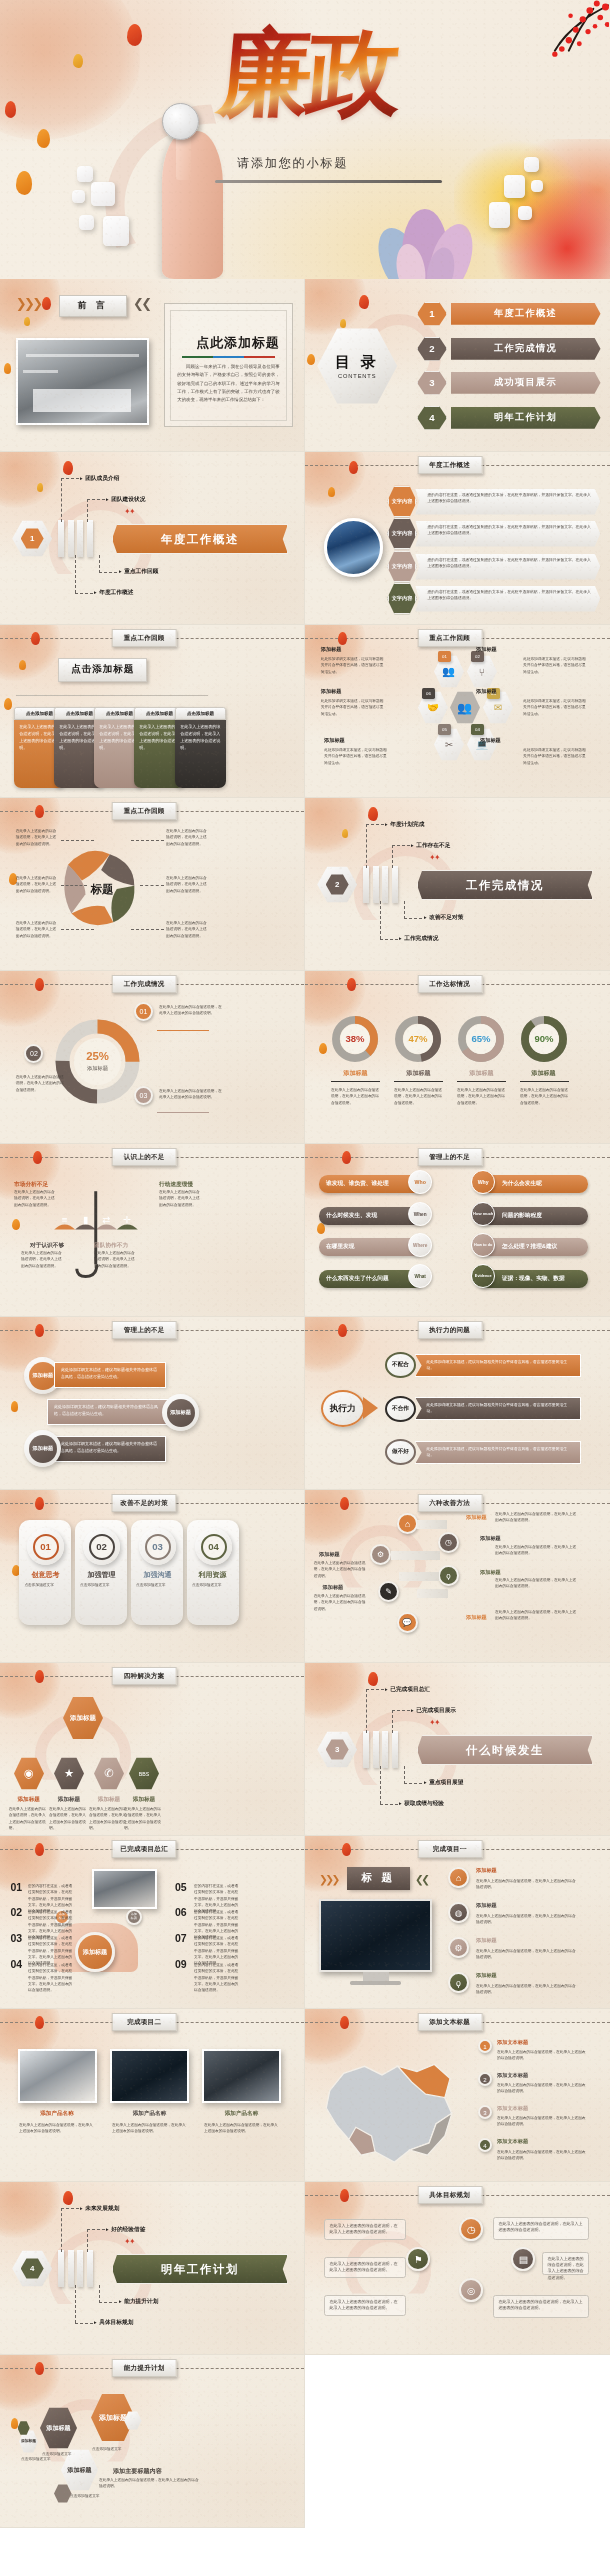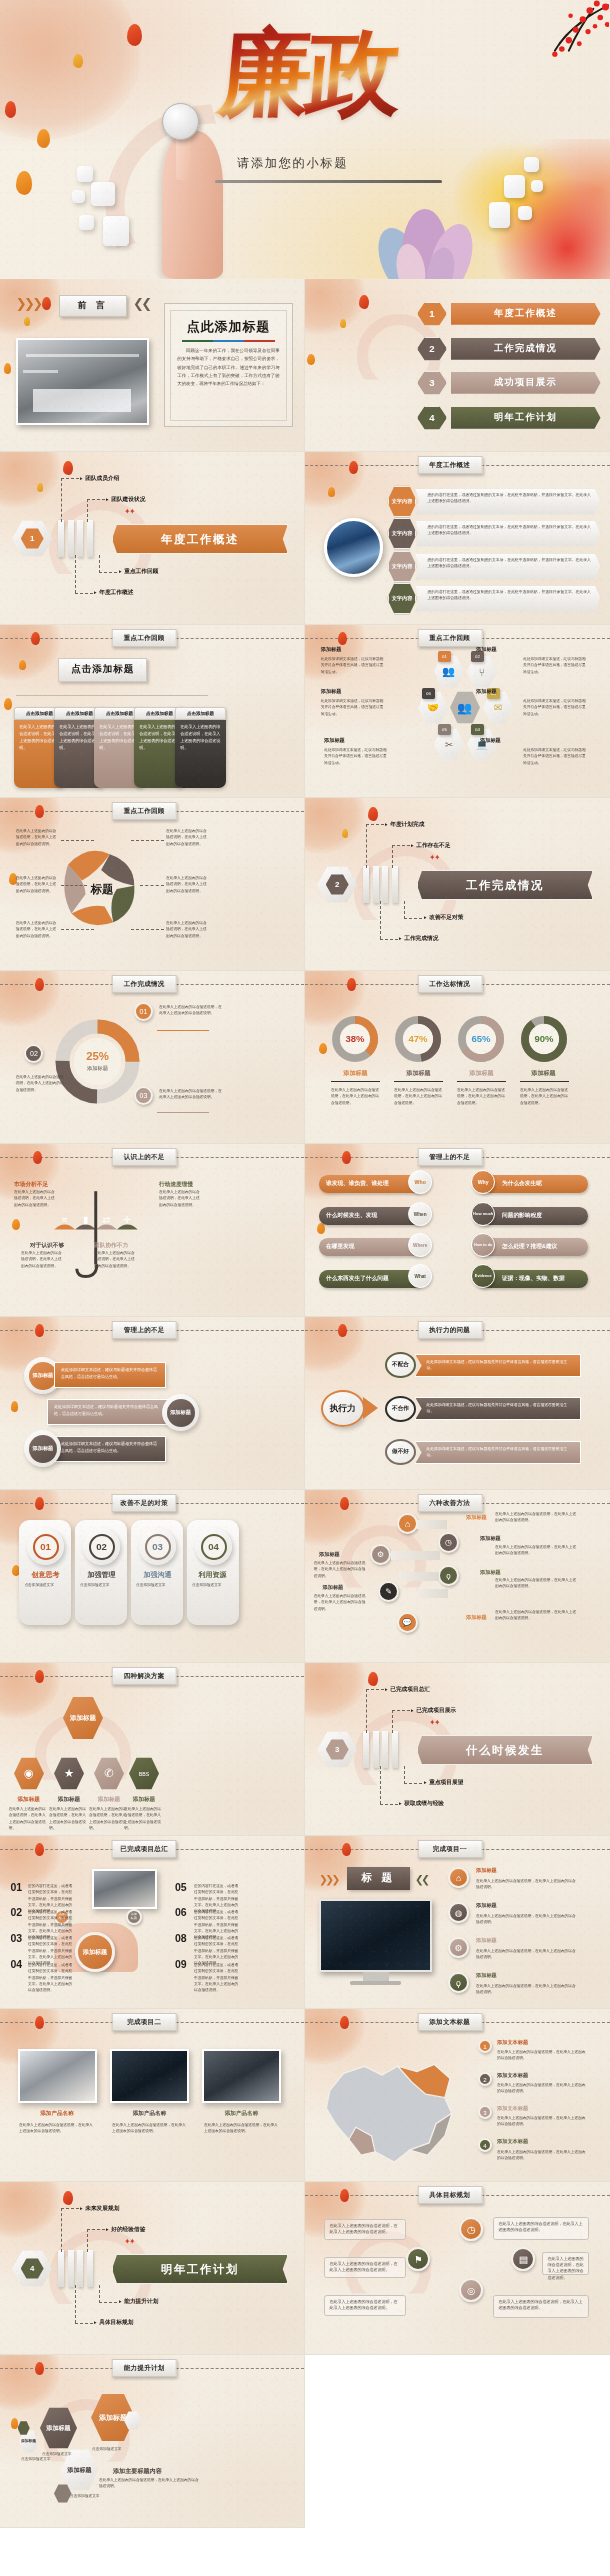--- a/index.html
+++ b/index.html
@@ -109,21 +109,21 @@
     box-shadow:1.7px 1.7px 2.6px rgba(0,0,0,.22); font-size:8.7px; font-weight:bold; letter-spacing:3.5px; color:#262320; }
   .chev{ position:absolute; top:15.7px; font-size:13px; font-weight:bold; line-height:17.5px; letter-spacing:-2.6px; }
   .pf-photo{ position:absolute; left:15.7px; top:59px; width:133px; height:87px;
     background:linear-gradient(160deg,#cfd2d4 0%,#9ea3a7 28%,#6f7478 55%,#b9bdc0 82%,#86898c 100%);
     border:2.6px solid #fff; box-shadow:1.7px 2.6px 5.2px rgba(0,0,0,.28); }
   .pf-photo i{ position:absolute; background:rgba(255,255,255,.55); display:block; }
   .pf-box{ position:absolute; left:164px; top:24.4px; width:129px; height:124px;
     border:0.9px solid #c6c1b7; background:rgba(255,255,255,.30); padding:5.2px; }
   .pf-box .inner{ border:0.9px solid #d8d3c9; width:100%; height:100%; padding:7px 6.1px; }
   .pf-h{ font-family:"Liberation Serif","DejaVu Serif",serif; font-size:13px; font-weight:bold;
-    color:#1e1b19; text-align:center; letter-spacing:0.9px; }
+    color:#1e1b19; text-align:right; letter-spacing:0.9px;margin-top:16px; }
   .pf-seg{ display:flex; margin:4.4px 5.2px 5.2px; height:2.2px; }
   .pf-seg i{ flex:1; } 
   .pf-p{ font-size:4.4px; line-height:1.85; color:#4a443e; text-align:justify; text-indent:8.7px; }
 
   
   .hexbtn{ position:absolute; left:12.2px; top:47px; width:80px; height:80px;
     background:linear-gradient(150deg,#ffffff,#ebe9e5 60%,#d7d4cf);
     clip-path:polygon(25% 3%,75% 3%,100% 50%,75% 97%,25% 97%,0 50%);
     box-shadow:2.6px 3.5px 6.1px rgba(0,0,0,.22);
     display:flex; flex-direction:column; align-items:center; justify-content:center; }
@@ -305,20 +305,24 @@
         </div>
       </div>
     </div>
 
     <div class="slide half">
       <div class="blob"></div>
       <div class="ring" style="left:52px;top:35px;width:84px;height:84px;"></div>
       <div class="leaf lf-red" style="left:54px;top:15.7px;width:9.6px;height:14px;"></div>
       <div class="leaf lf-yel" style="left:35px;top:40px;width:6.1px;height:8.7px;"></div>
       <div class="leaf lf-org" style="left:1.7px;top:75px;width:7.9px;height:11.3px;"></div>
+      <div class="hexbtn">
+        <b>目 录</b>
+        <s>CONTENTS</s>
+      </div>
       <div class="tocrow" style="top:23px">
         <div class="tocnum" style="background:#d9813f">1</div>
         <div class="tocbar" style="background:linear-gradient(180deg,#e0905a,#cf7331)">年度工作概述</div>
       </div>
       <div class="tocrow" style="top:58px">
         <div class="tocnum" style="background:#6d5f58">2</div>
         <div class="tocbar" style="background:linear-gradient(180deg,#7d6e66,#60524b)">工作完成情况</div>
       </div>
       <div class="tocrow" style="top:92px">
         <div class="tocnum" style="background:#b69d92">3</div>
@@ -790,21 +794,21 @@
       <div style="position:absolute;left:54px;top:87px;width:84px;height:49px;background:linear-gradient(120deg,#f4d4c2,#e7b79c);border-radius:26px 26px 7px 7px;"></div>
       <div style="position:absolute;left:75px;top:96px;width:40px;height:40px;border-radius:50%;background:linear-gradient(150deg,#e09055,#c7702e);border:3.5px solid #f4f1ec;box-shadow:1.7px 2.6px 4.4px rgba(0,0,0,.25);display:flex;align-items:center;justify-content:center;color:#fff;font-size:6.1px;font-weight:bold;text-align:center;line-height:1.3;">添加标题</div>
       <div class="roundbadge" style="left:54px;top:73px;background:#e09055;width:15.7px;height:15.7px;font-size:3.1px;text-align:center;line-height:1.1;">添加<br>标题</div>
       <div class="roundbadge" style="left:126px;top:73px;background:#8a7d74;width:15.7px;height:15.7px;font-size:3.1px;text-align:center;line-height:1.1;">添加<br>标题</div>
       <div class="txt" style="left:10.5px;top:45px;font-size:10.5px;font-weight:bold;color:#23201e;">01</div>
       <div class="txt" style="left:10.5px;top:70px;font-size:10.5px;font-weight:bold;color:#23201e;">02</div>
       <div class="txt" style="left:10.5px;top:96px;font-size:10.5px;font-weight:bold;color:#23201e;">03</div>
       <div class="txt" style="left:10.5px;top:122px;font-size:10.5px;font-weight:bold;color:#23201e;">04</div>
       <div class="txt" style="left:175px;top:45px;font-size:10.5px;font-weight:bold;color:#23201e;">05</div>
       <div class="txt" style="left:175px;top:70px;font-size:10.5px;font-weight:bold;color:#23201e;">06</div>
-      <div class="txt" style="left:175px;top:96px;font-size:10.5px;font-weight:bold;color:#23201e;">08</div>
+      <div class="txt" style="left:175px;top:96px;font-size:10.5px;font-weight:bold;color:#23201e;">07</div>
       <div class="txt" style="left:175px;top:122px;font-size:10.5px;font-weight:bold;color:#23201e;">09</div>
       <div class="txt t-b" style="left:28px;top:47px;width:45px;">您的内容打在这里，或者通过复制您的文本后，在此框中选择粘贴，并选择只保留文字。在此录入上述图表的综合描述说明。</div>
       <div class="txt t-b" style="left:28px;top:73px;width:45px;">您的内容打在这里，或者通过复制您的文本后，在此框中选择粘贴，并选择只保留文字。在此录入上述图表的综合描述说明。</div>
       <div class="txt t-b" style="left:28px;top:99px;width:45px;">您的内容打在这里，或者通过复制您的文本后，在此框中选择粘贴，并选择只保留文字。在此录入上述图表的综合描述说明。</div>
       <div class="txt t-b" style="left:28px;top:126px;width:45px;">您的内容打在这里，或者通过复制您的文本后，在此框中选择粘贴，并选择只保留文字。在此录入上述图表的综合描述说明。</div>
       <div class="txt t-b" style="left:194px;top:47px;width:45px;">您的内容打在这里，或者通过复制您的文本后，在此框中选择粘贴，并选择只保留文字。在此录入上述图表的综合描述说明。</div>
       <div class="txt t-b" style="left:194px;top:73px;width:45px;">您的内容打在这里，或者通过复制您的文本后，在此框中选择粘贴，并选择只保留文字。在此录入上述图表的综合描述说明。</div>
       <div class="txt t-b" style="left:194px;top:99px;width:45px;">您的内容打在这里，或者通过复制您的文本后，在此框中选择粘贴，并选择只保留文字。在此录入上述图表的综合描述说明。</div>
       <div class="txt t-b" style="left:194px;top:126px;width:45px;">您的内容打在这里，或者通过复制您的文本后，在此框中选择粘贴，并选择只保留文字。在此录入上述图表的综合描述说明。</div>
     </div>

